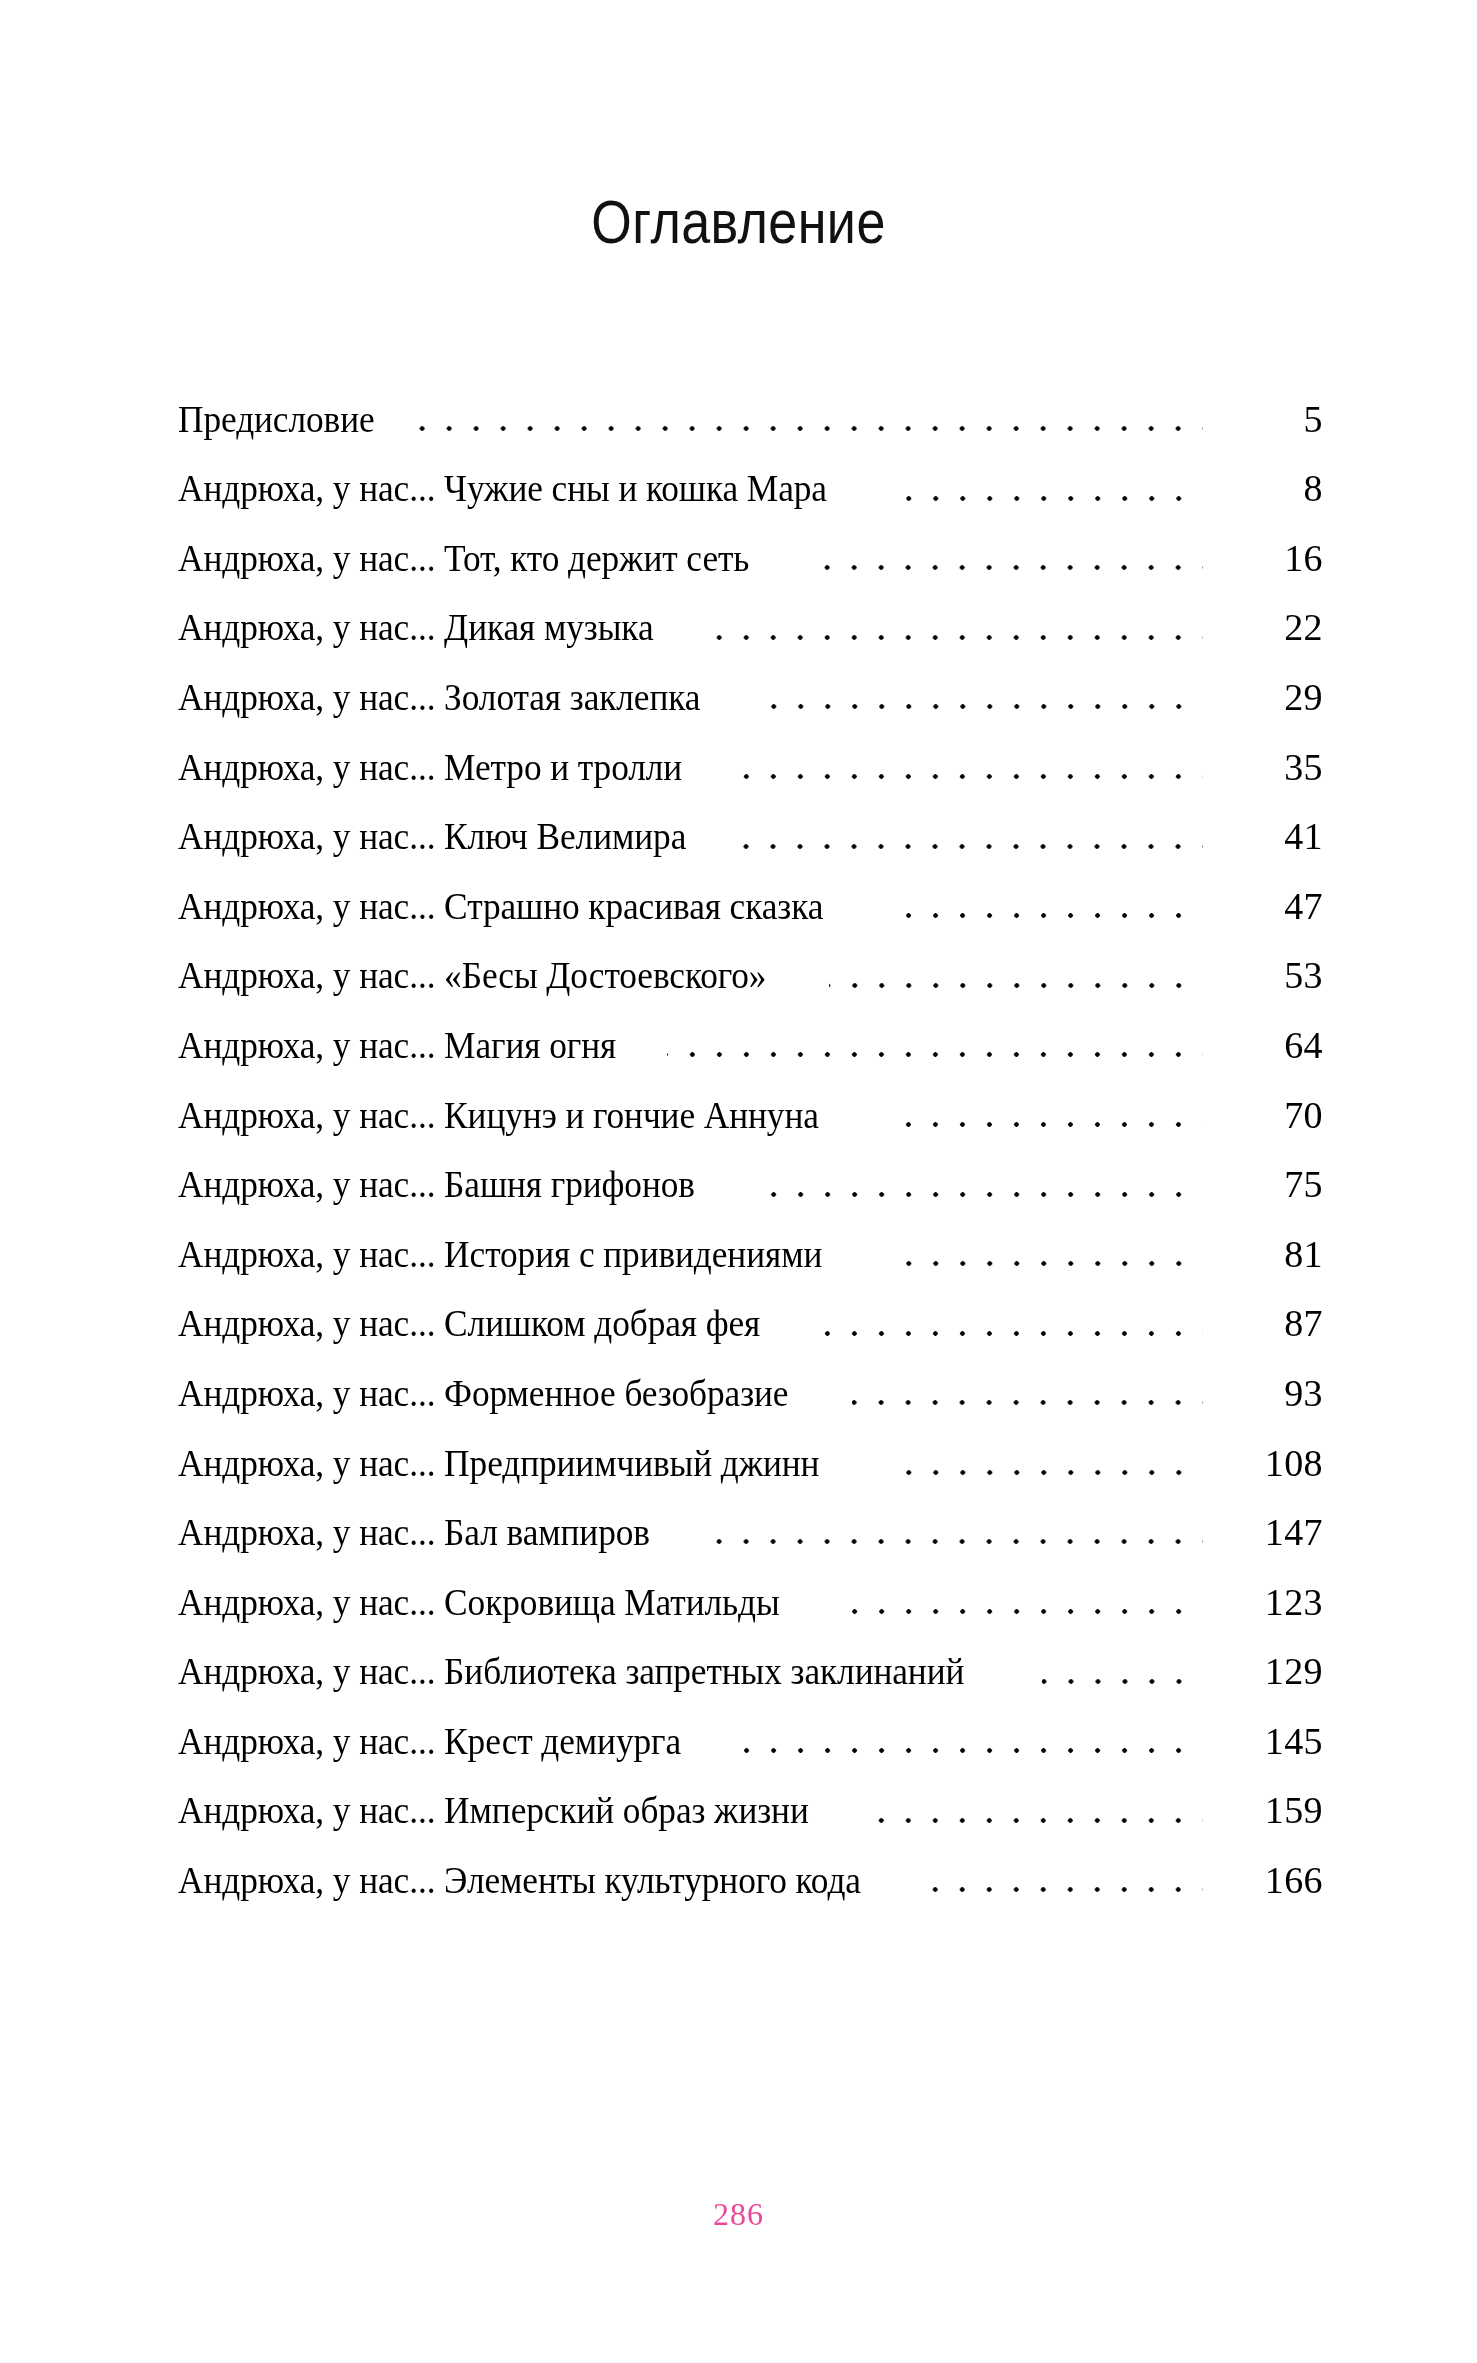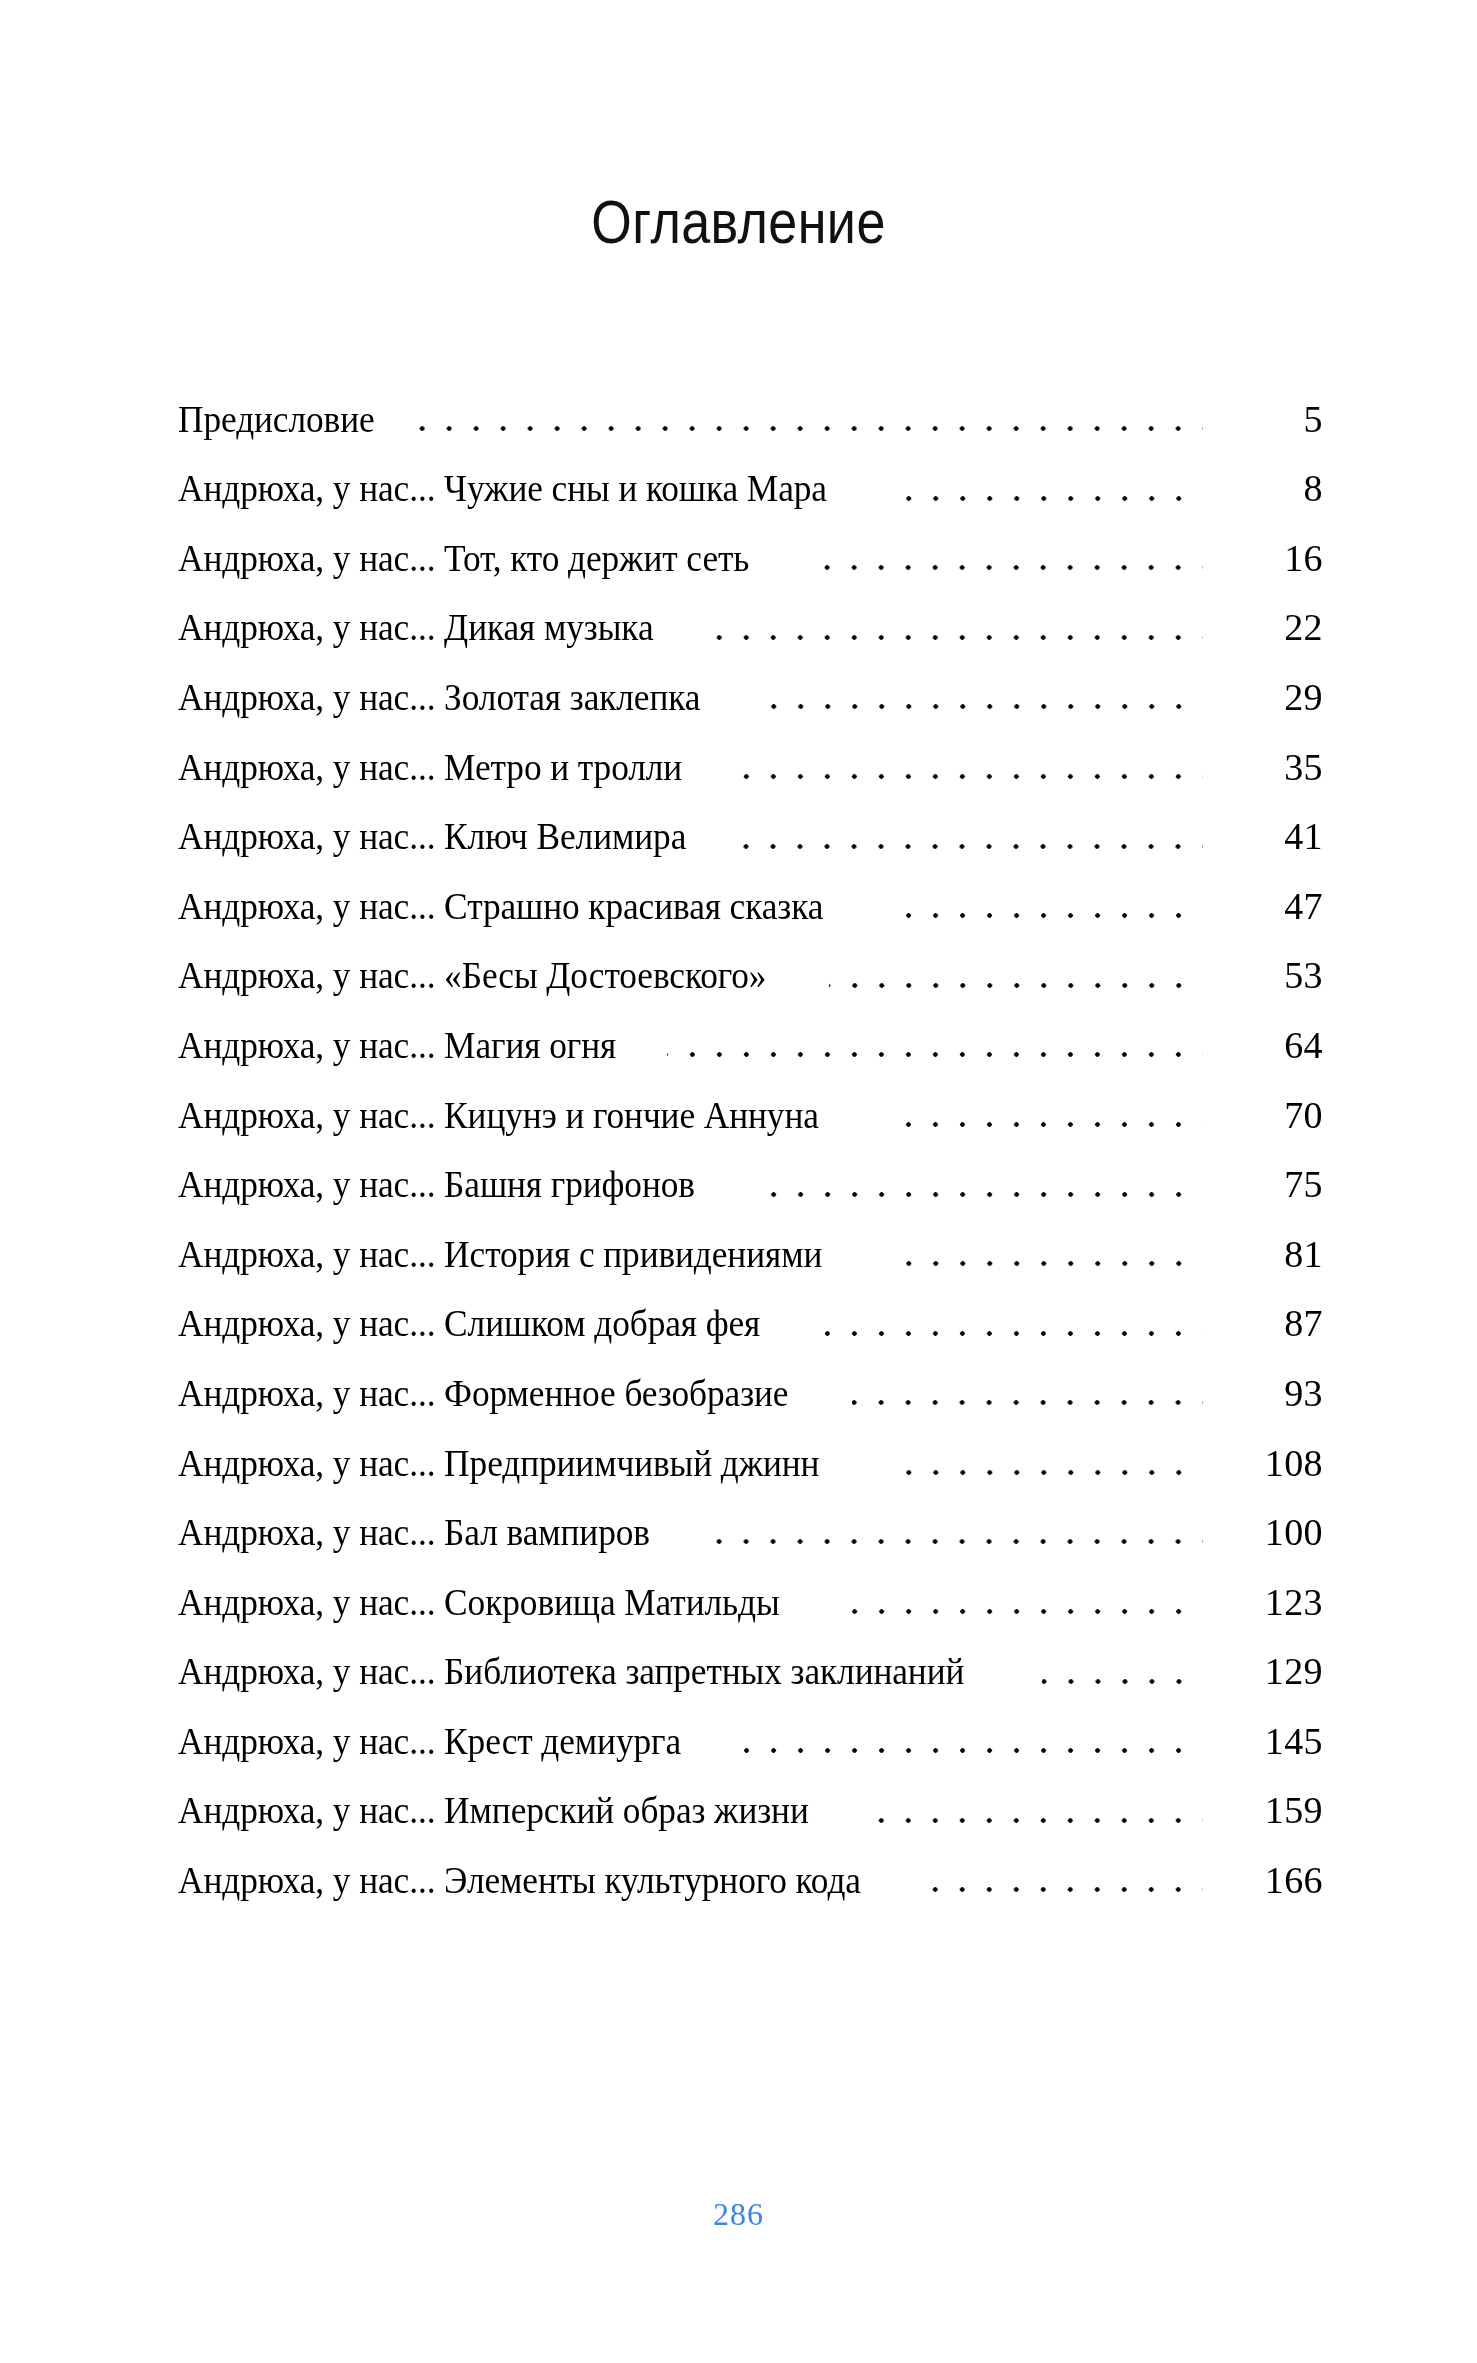--- a/index.html
+++ b/index.html
@@ -89,21 +89,21 @@
 
   
   .folio {
     position: absolute;
     top: 2196px;
     left: 0;
     width: 1477px;
     text-align: center;
     font-size: 32px;
     letter-spacing: 1px;
-    color: #3b82f6;
+    color: #ec4899;
   }
 </style>
 </head>
 <body>
 
 <div class="page">
 
   <div class="toc-title">Оглавление</div>
 
   <div class="toc-list">
@@ -183,21 +183,21 @@
         <span class="toc-page">93</span>
       </div>
       <div class="toc-row">
         <span class="toc-label">Андрюха, у нас... Предприимчивый джинн</span>
         <span class="toc-leader"></span>
         <span class="toc-page">108</span>
       </div>
       <div class="toc-row">
         <span class="toc-label">Андрюха, у нас... Бал вампиров</span>
         <span class="toc-leader"></span>
-        <span class="toc-page">100</span>
+        <span class="toc-page">147</span>
       </div>
       <div class="toc-row">
         <span class="toc-label">Андрюха, у нас... Сокровища Матильды</span>
         <span class="toc-leader"></span>
         <span class="toc-page">123</span>
       </div>
       <div class="toc-row">
         <span class="toc-label">Андрюха, у нас... Библиотека запретных заклинаний</span>
         <span class="toc-leader"></span>
         <span class="toc-page">129</span>

